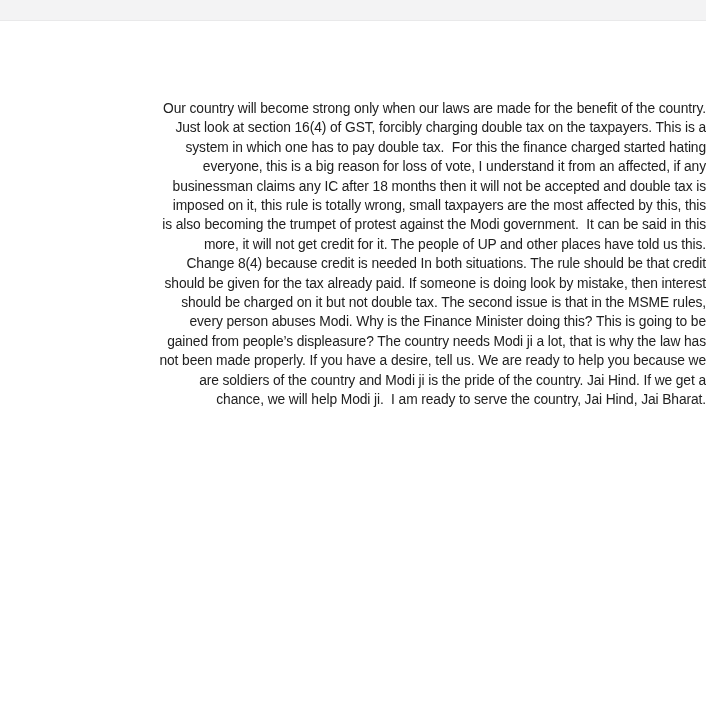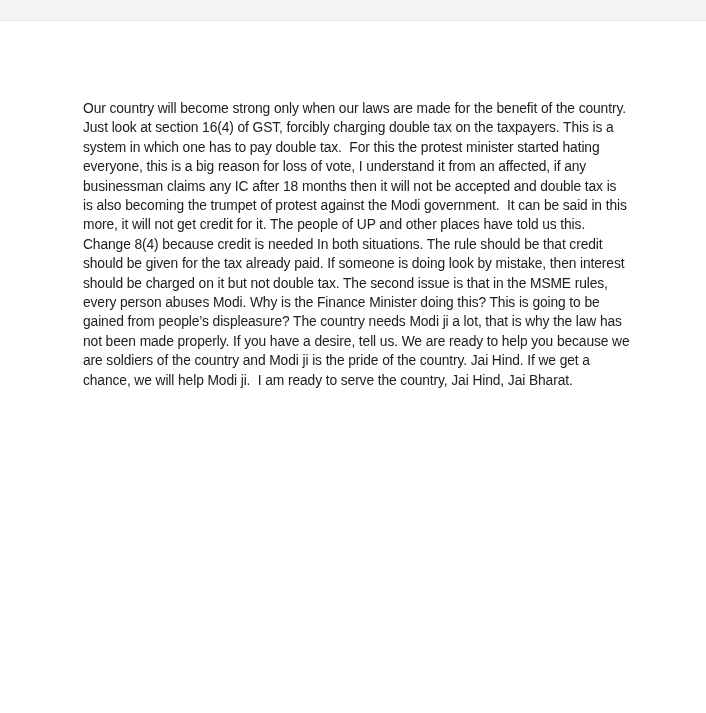--- a/index.html
+++ b/index.html
@@ -13,43 +13,45 @@
   }
   .top-bar {
     width: 706px;
     height: 21px;
     background: #f3f3f4;
     border-bottom: 1px solid #e9e9ea;
     box-sizing: border-box;
   }
   .document-page {
     padding: 78px 0 0 83px;
+    text-align: right;
   }
   .paragraph {
     font-size: 13.8px;
     line-height: 19.4px;
     color: #212121;
     letter-spacing: -0.1px;
   }
   .paragraph .line {
     white-space: pre; 
   }
 </style>
 </head>
 <body style="background: rgb(255, 255, 255);">
 
 <div class="top-bar" style="background: rgb(243, 243, 244);"></div>
 
 <div class="document-page">
   <div class="paragraph" style="color: rgb(33, 33, 33);">
       <div class="line">Our country will become strong only when our laws are made for the benefit of the country.</div>
       <div class="line">Just look at section 16(4) of GST, forcibly charging double tax on the taxpayers. This is a</div>
-      <div class="line">system in which one has to pay double tax.  For this the protest minister started hating</div>
+      <div class="line">system in which one has to pay double tax.  For this the finance charged started hating</div>
       <div class="line">everyone, this is a big reason for loss of vote, I understand it from an affected, if any</div>
       <div class="line">businessman claims any IC after 18 months then it will not be accepted and double tax is</div>
+      <div class="line">imposed on it, this rule is totally wrong, small taxpayers are the most affected by this, this</div>
       <div class="line">is also becoming the trumpet of protest against the Modi government.  It can be said in this</div>
       <div class="line">more, it will not get credit for it. The people of UP and other places have told us this.</div>
       <div class="line">Change 8(4) because credit is needed In both situations. The rule should be that credit</div>
       <div class="line">should be given for the tax already paid. If someone is doing look by mistake, then interest</div>
       <div class="line">should be charged on it but not double tax. The second issue is that in the MSME rules,</div>
       <div class="line">every person abuses Modi. Why is the Finance Minister doing this? This is going to be</div>
       <div class="line">gained from people’s displeasure? The country needs Modi ji a lot, that is why the law has</div>
       <div class="line">not been made properly. If you have a desire, tell us. We are ready to help you because we</div>
       <div class="line">are soldiers of the country and Modi ji is the pride of the country. Jai Hind. If we get a</div>
       <div class="line">chance, we will help Modi ji.  I am ready to serve the country, Jai Hind, Jai Bharat.</div>

